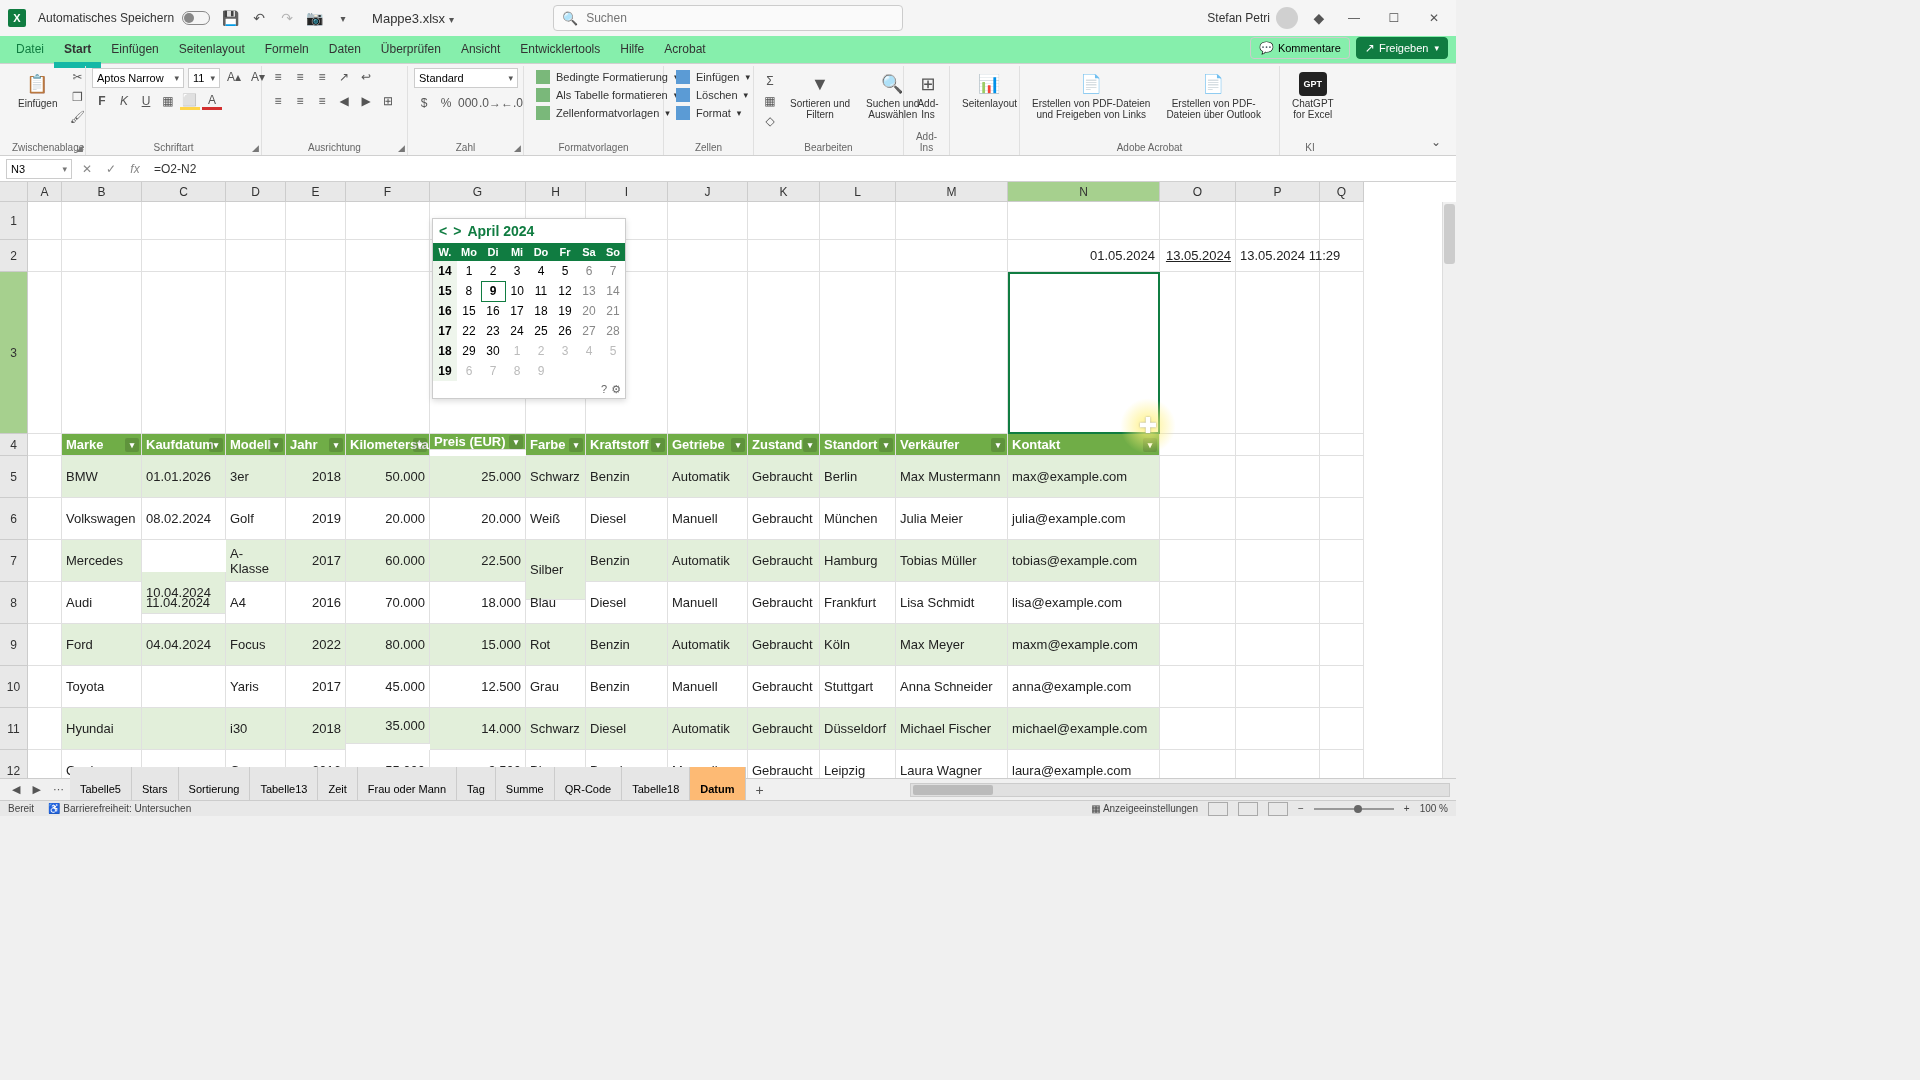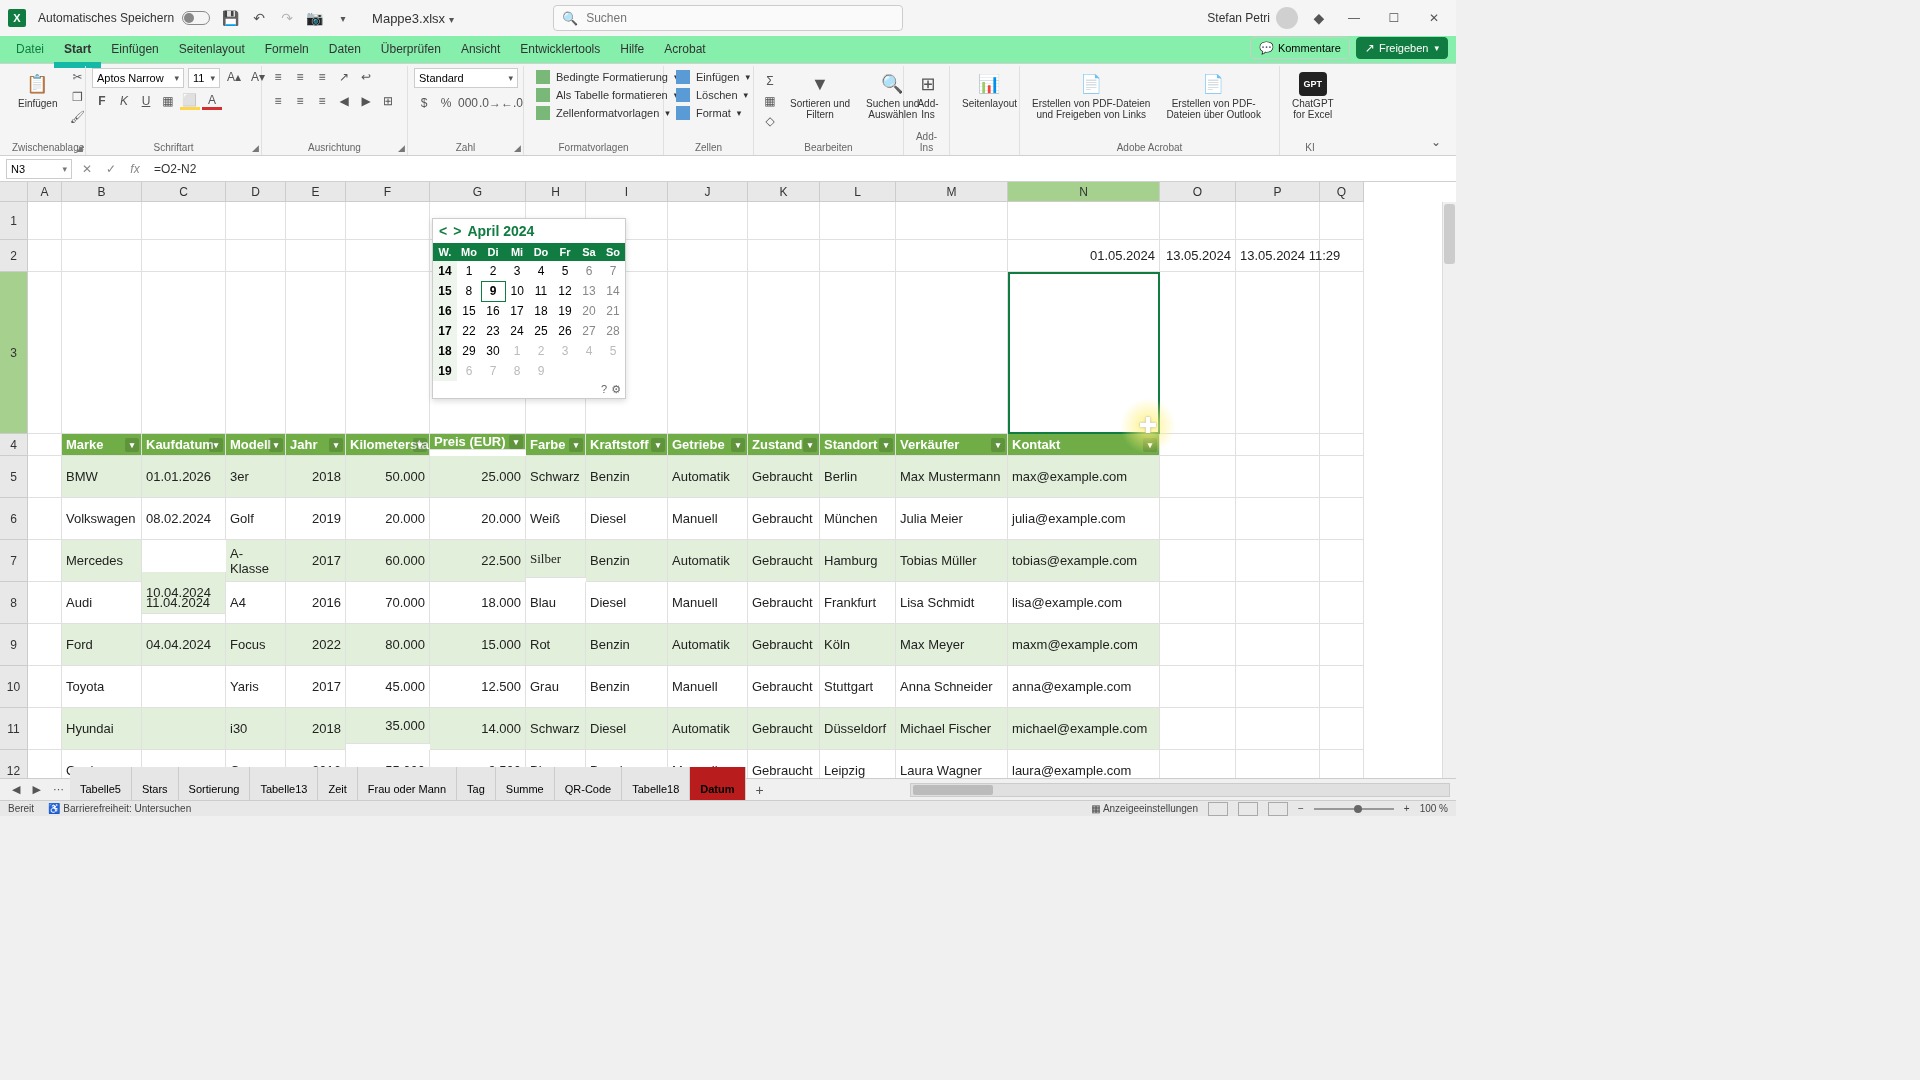--- a/index.html
+++ b/index.html
@@ -79,21 +79,21 @@
 .calendar td.wknd { color: #888; }
 .calendar td.today { border: 1px solid #107c41; font-weight: 600; }
 .calendar td.gray { color: #bbb; }
 .calendar .cal-foot { display:flex; justify-content:flex-end; gap:4px; padding:2px 4px;}
 .calendar .cal-foot span { font-size:11px; color:#666; cursor:pointer; }
 
 
 .sheettabs { position: absolute; left: 0; right: 0; bottom: 16px; height: 22px; background: #f0f0f0; border-top: 1px solid #ccc; display: flex; align-items: center; padding: 0 6px; gap: 0; }
 .sheettabs .nav { font-size: 11px; color: #555; padding: 0 6px; cursor: pointer; }
 .sheet { padding: 16px 10px; font-size: 11px; border-right: 1px solid #ccc; cursor: pointer; background: #e6e6e6; }
-.sheet.active { background: #b91c1c; border-bottom: 2px solid #107c41; font-weight: 600; }
+.sheet.active { background: #fdba74; border-bottom: 2px solid #107c41; font-weight: 600; }
 .sheettabs .add { padding: 0 10px; font-size: 14px; color: #555; cursor: pointer; }
 .sheettabs .hscroll { margin-left: auto; width: 540px; height: 14px; background: #e0e0e0; border: 1px solid #ccc; position: relative; }
 .sheettabs .hscroll .thumb { position:absolute; left:2px; top:1px; width:80px; height:10px; background:#bbb; border-radius:2px;}
 
 
 .statusbar { position: absolute; bottom: 0; left: 0; right: 0; height: 16px; background: #e8e8e8; border-top: 1px solid #ccc; display: flex; align-items: center; font-size: 10px; color: #444; padding: 0 8px; gap: 14px; }
 .statusbar .right { margin-left: auto; display: flex; align-items: center; gap: 10px; }
 .statusbar .viewbtn { width: 20px; height: 14px; border: 1px solid #aaa; cursor:pointer; }
 .statusbar .slider { width: 80px; height: 2px; background: #999; position:relative; }
 .statusbar .slider::after { content:''; position:absolute; left:50%; top:-3px; width:8px;height:8px;background:#666;border-radius:50%;}
@@ -451,21 +451,21 @@
       <div class="cell" style="left: 558px; top: 70px; width: 82px; height: 162px;"></div>
       <div class="cell" style="left: 640px; top: 70px; width: 80px; height: 162px;"></div>
       <div class="cell" style="left: 720px; top: 70px; width: 72px; height: 162px;"></div>
       <div class="cell" style="left: 792px; top: 70px; width: 76px; height: 162px;"></div>
       <div class="cell" style="left: 868px; top: 70px; width: 112px; height: 162px;"></div>
       <div class="cell" style="left: 980px; top: 70px; width: 152px; height: 162px;"></div>
       <div class="cell" style="left: 1132px; top: 70px; width: 76px; height: 162px;"></div>
       <div class="cell" style="left: 1208px; top: 70px; width: 84px; height: 162px;"></div>
       <div class="cell" style="left: 1292px; top: 70px; width: 44px; height: 162px;"></div>
       <div class="cell" style="left: 980px; top: 38px; width: 152px; height: 32px; justify-content: flex-end;">01.05.2024</div>
-      <div class="cell" style="left: 1132px; top: 38px; width: 76px; height: 32px; justify-content: flex-end;">13.05.2024</div>
+      <div class="cell" style="left: 1132px; top: 38px; width: 76px; height: 32px; justify-content: flex-end; text-decoration: underline;">13.05.2024</div>
       <div class="cell" style="left: 1208px; top: 38px; width: 128px; height: 32px; justify-content: flex-start;">13.05.2024 11:29</div>
       <div class="cell hdr" style="left: 34px; top: 232px; width: 80px; height: 22px;">Marke<div class="filter">▾</div></div>
       <div class="cell hdr" style="left: 114px; top: 232px; width: 84px; height: 22px;">Kaufdatum<div class="filter">▾</div></div>
       <div class="cell hdr" style="left: 198px; top: 232px; width: 60px; height: 22px;">Modell<div class="filter">▾</div></div>
       <div class="cell hdr" style="left: 258px; top: 232px; width: 60px; height: 22px;">Jahr<div class="filter">▾</div></div>
       <div class="cell hdr" style="left: 318px; top: 232px; width: 84px; height: 22px;">Kilometerstand<div class="filter">▾</div></div>
       <div class="cell hdr" style="left: 402px; top: 232px; width: 96px; height: 16px;">Preis (EUR)<div class="filter">▾</div></div>
       <div class="cell hdr" style="left: 498px; top: 232px; width: 60px; height: 22px;">Farbe<div class="filter">▾</div></div>
       <div class="cell hdr" style="left: 558px; top: 232px; width: 82px; height: 22px;">Kraftstoff<div class="filter">▾</div></div>
       <div class="cell hdr" style="left: 640px; top: 232px; width: 80px; height: 22px;">Getriebe<div class="filter">▾</div></div>
@@ -511,21 +511,21 @@
       <div class="cell" style="left: 1132px; top: 296px; width: 76px; height: 42px;"></div>
       <div class="cell" style="left: 1208px; top: 296px; width: 84px; height: 42px;"></div>
       <div class="cell" style="left: 1292px; top: 296px; width: 44px; height: 42px;"></div>
       <div class="cell" style="left: 0px; top: 338px; width: 34px; height: 42px;"></div>
       <div class="cell alt" style="left: 34px; top: 338px; width: 80px; height: 42px;">Mercedes</div>
       <div class="cell alt" style="left: 114px; top: 338px; width: 84px; height: 42px; margin-top: 32px;">10.04.2024</div>
       <div class="cell alt" style="left: 198px; top: 338px; width: 60px; height: 42px;">A-Klasse</div>
       <div class="cell alt" style="left: 258px; top: 338px; width: 60px; height: 42px; justify-content: flex-end;">2017</div>
       <div class="cell alt" style="left: 318px; top: 338px; width: 84px; height: 42px; justify-content: flex-end;">60.000</div>
       <div class="cell alt" style="left: 402px; top: 338px; width: 96px; height: 42px; justify-content: flex-end;">22.500</div>
-      <div class="cell alt" style="left: 498px; top: 338px; width: 60px; height: 38px; font-family: Liberation Serif, serif;">Silber</div>
+      <div class="cell alt" style="left: 498px; top: 338px; width: 60px; height: 60px;">Silber</div>
       <div class="cell alt" style="left: 558px; top: 338px; width: 82px; height: 42px;">Benzin</div>
       <div class="cell alt" style="left: 640px; top: 338px; width: 80px; height: 42px;">Automatik</div>
       <div class="cell alt" style="left: 720px; top: 338px; width: 72px; height: 42px;">Gebraucht</div>
       <div class="cell alt" style="left: 792px; top: 338px; width: 76px; height: 42px;">Hamburg</div>
       <div class="cell alt" style="left: 868px; top: 338px; width: 112px; height: 42px;">Tobias Müller</div>
       <div class="cell alt" style="left: 980px; top: 338px; width: 152px; height: 42px;">tobias@example.com</div>
       <div class="cell" style="left: 1132px; top: 338px; width: 76px; height: 42px;"></div>
       <div class="cell" style="left: 1208px; top: 338px; width: 84px; height: 42px;"></div>
       <div class="cell" style="left: 1292px; top: 338px; width: 44px; height: 42px;"></div>
       <div class="cell" style="left: 0px; top: 380px; width: 34px; height: 42px;"></div>

